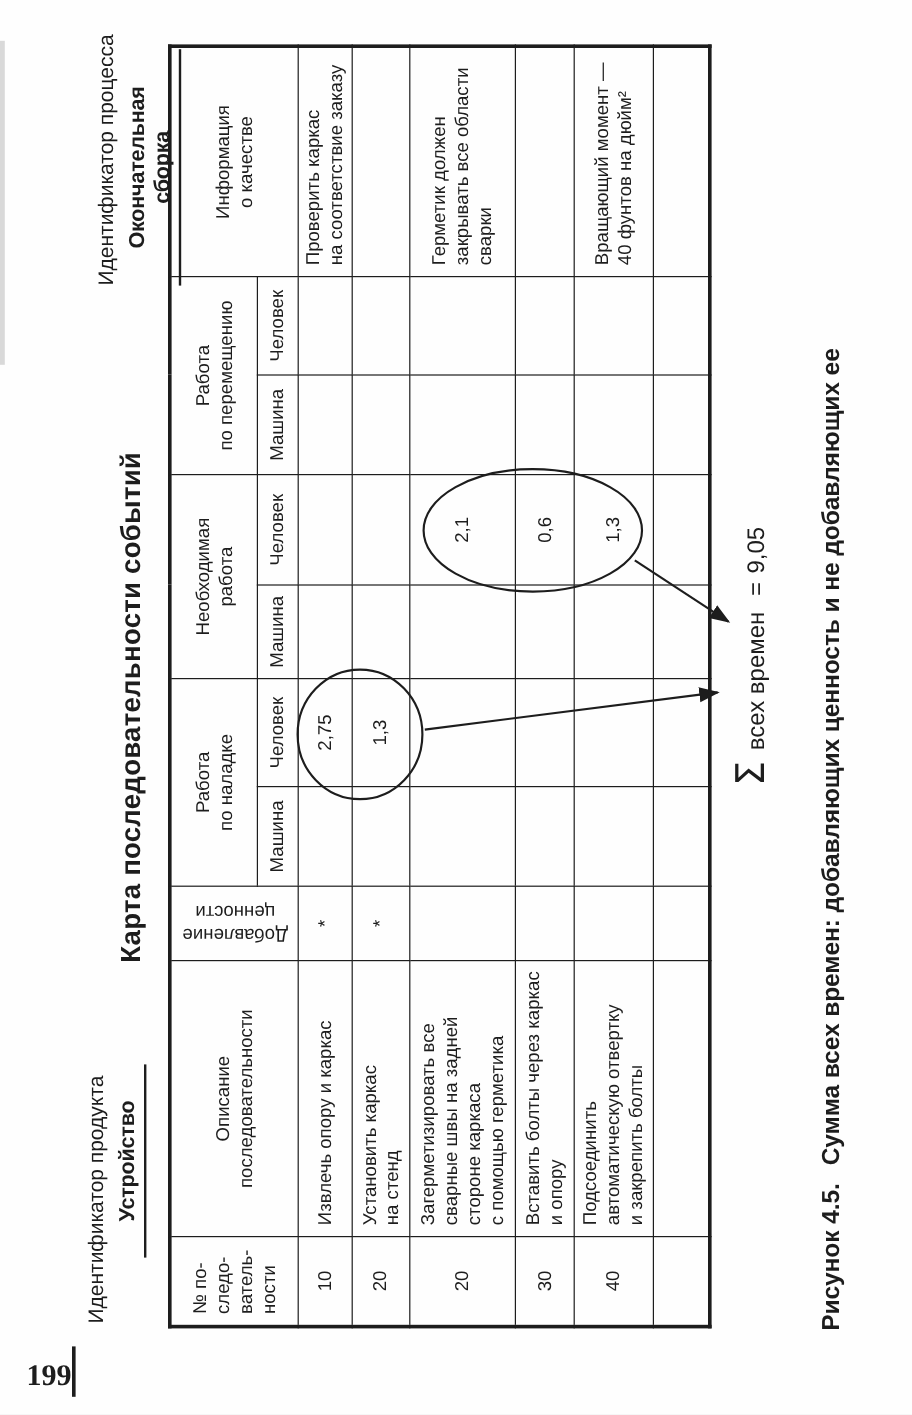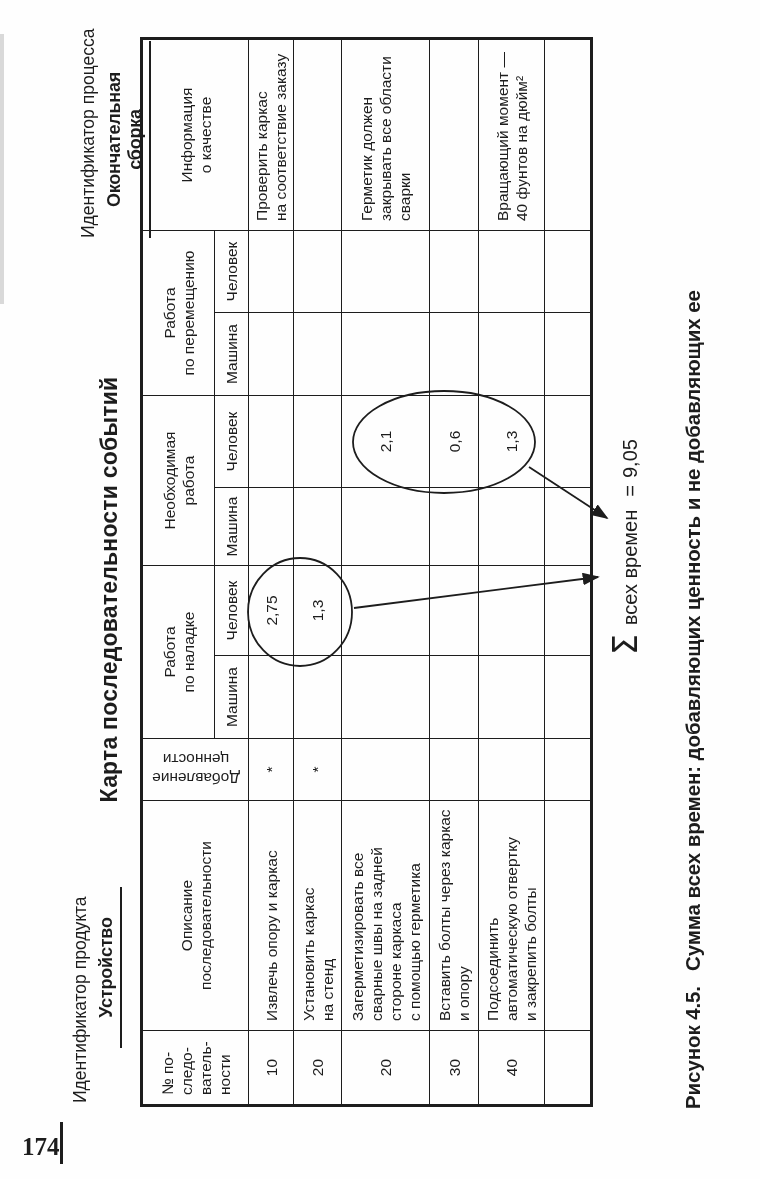--- a/index.html
+++ b/index.html
@@ -246,15 +246,15 @@
       <span class="sum-eq">=</span>
       <span>9,05</span>
     </div>
 
     <div class="fig-caption">
       <span class="cap-label">Рисунок 4.5.</span><span>Сумма всех времен: добавляющих ценность и не добавляющих ее</span>
     </div>
 
   </div>
 
-  <span class="pagenum">174</span>
+  <span class="pagenum">199</span>
   <span class="pagenum-bar"></span>
 </div>
 
 </body></html>

